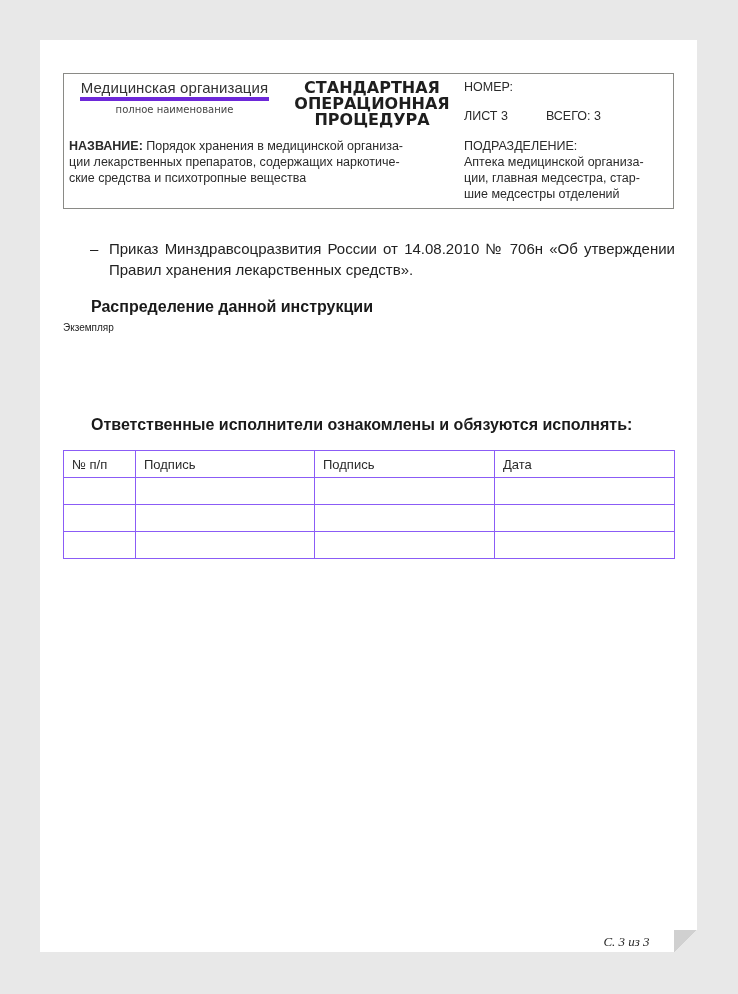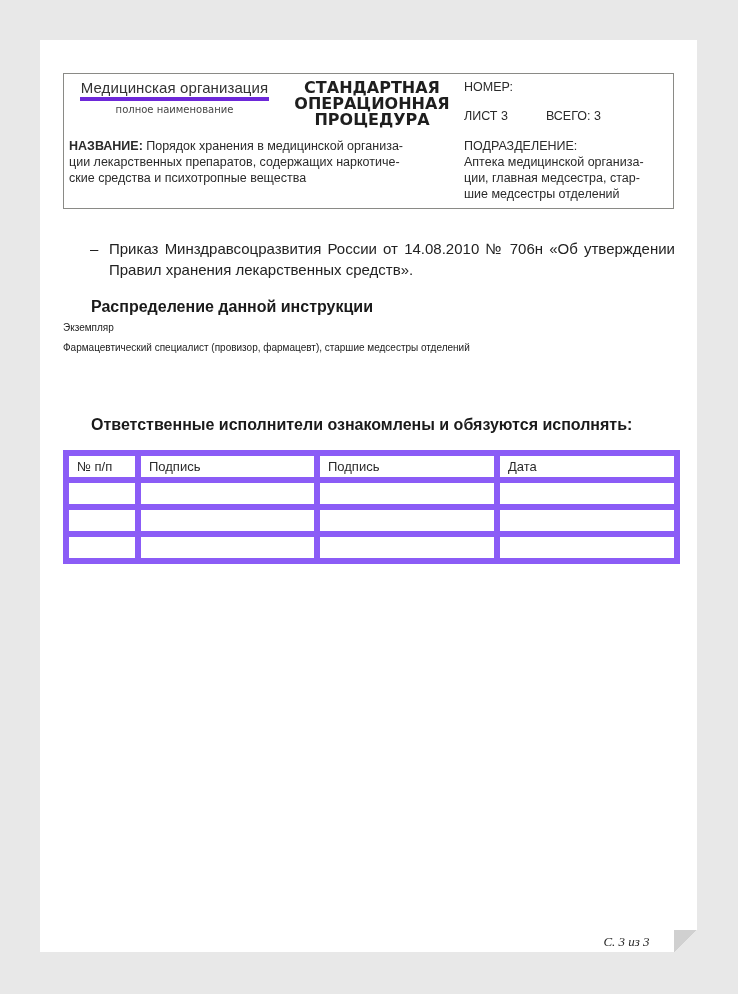--- a/index.html
+++ b/index.html
@@ -53,21 +53,21 @@
     .h-dist { top: 298px; }
     .h-resp { top: 416px; }
 
     .dist { position: absolute; left: 63px; top: 318px; width: 611px; }
     .dist-row { display: flex; font-family: "Liberation Sans", sans-serif; font-size: 10px; line-height: 20px; color: #222; }
     .dist-row .k { width: 112px; flex: none; }
     .dist-row .v { flex: 1; text-align: justify; }
 
     
     .sig { position: absolute; left: 63px; top: 450px; width: 611px; border-collapse: collapse; table-layout: fixed; }
-    .sig th, .sig td { border: 6px solid #8b5cf6; height: 27px; font-weight: normal; text-align: left; padding: 0 8px; font-family: "Liberation Sans", sans-serif; font-size: 13px; color: #2a2a2a; }
+    .sig th, .sig td { border: 1px solid #8b5cf6; height: 27px; font-weight: normal; text-align: left; padding: 0 8px; font-family: "Liberation Sans", sans-serif; font-size: 13px; color: #2a2a2a; }
 
     .footer { position: absolute; left: 590px; top: 934px; width: 73px; text-align: center; font-family: "Liberation Serif", "DejaVu Serif", serif; font-style: italic; font-size: 13px; color: #2a2a2a; }
   </style>
 </head>
 <body>
 
 <div class="page"></div>
 <div class="fold"></div>
 
 <div class="hdr">
@@ -108,21 +108,20 @@
   <span class="dash">–</span>
   <span class="btext">Приказ Минздравсоцразвития России от 14.08.2010 № 706н «Об утверждении Правил хранения лекарственных средств».</span>
 </div>
 
 <div class="h2 h-dist">Распределение данной инструкции</div>
 <div class="dist">
   <div class="dist-row">
     <span class="k">Экземпляр</span>
   </div>
   <div class="dist-row">
-    <span class="v">Фармацевтический специалист (провизор, фармацевт), старшие медсестры отделений</span>
   </div>
 </div>
 
 <div class="h2 h-resp">Ответственные исполнители ознакомлены и обязуются исполнять:</div>
 
 <table class="sig">
   <colgroup>
     <col style="width:72px">
       <col style="width:179px">
       <col style="width:180px">

